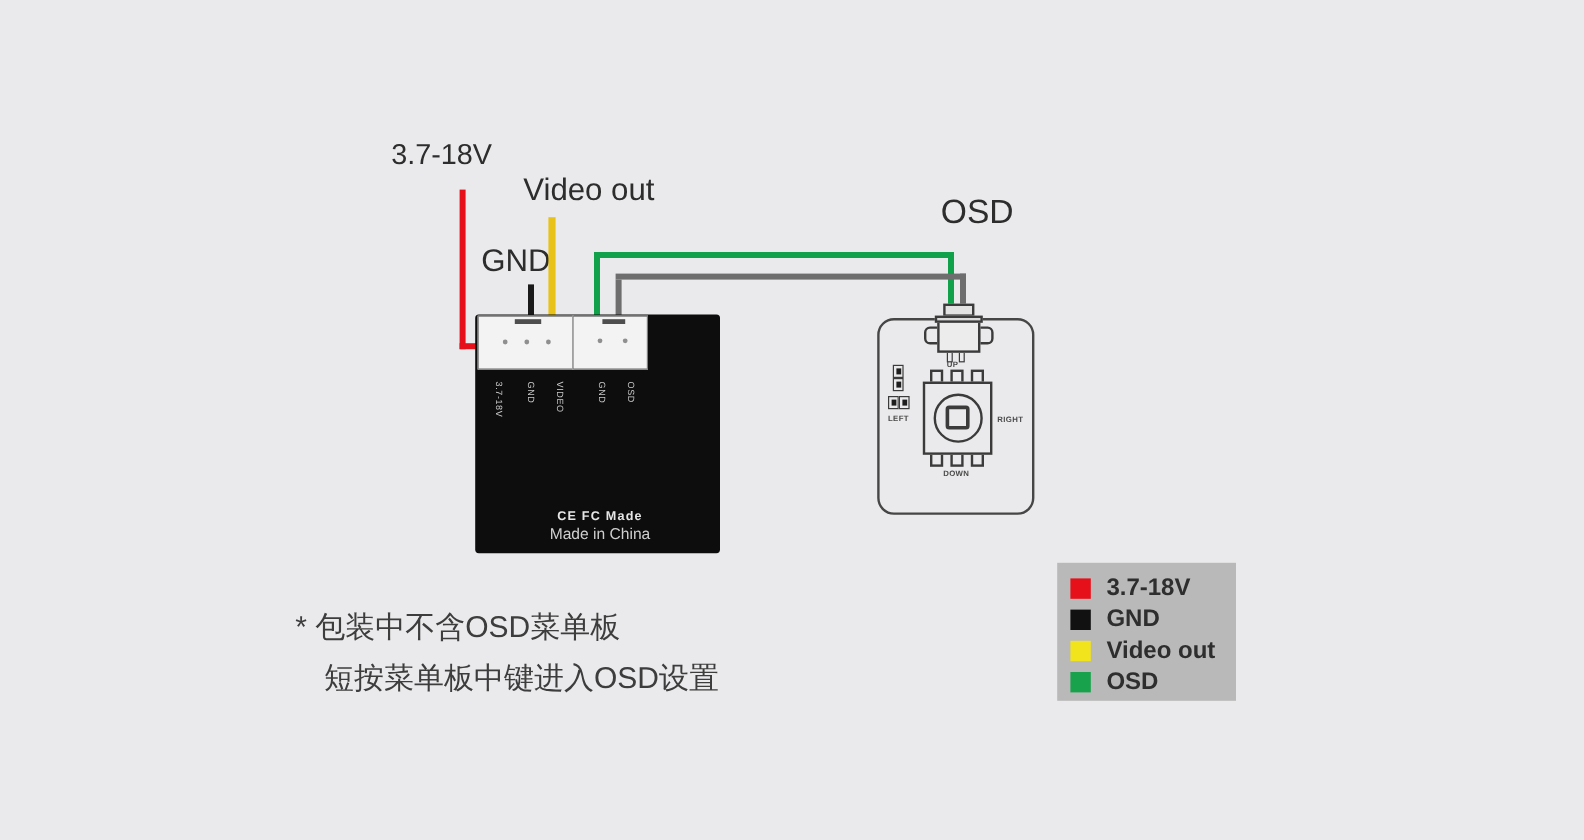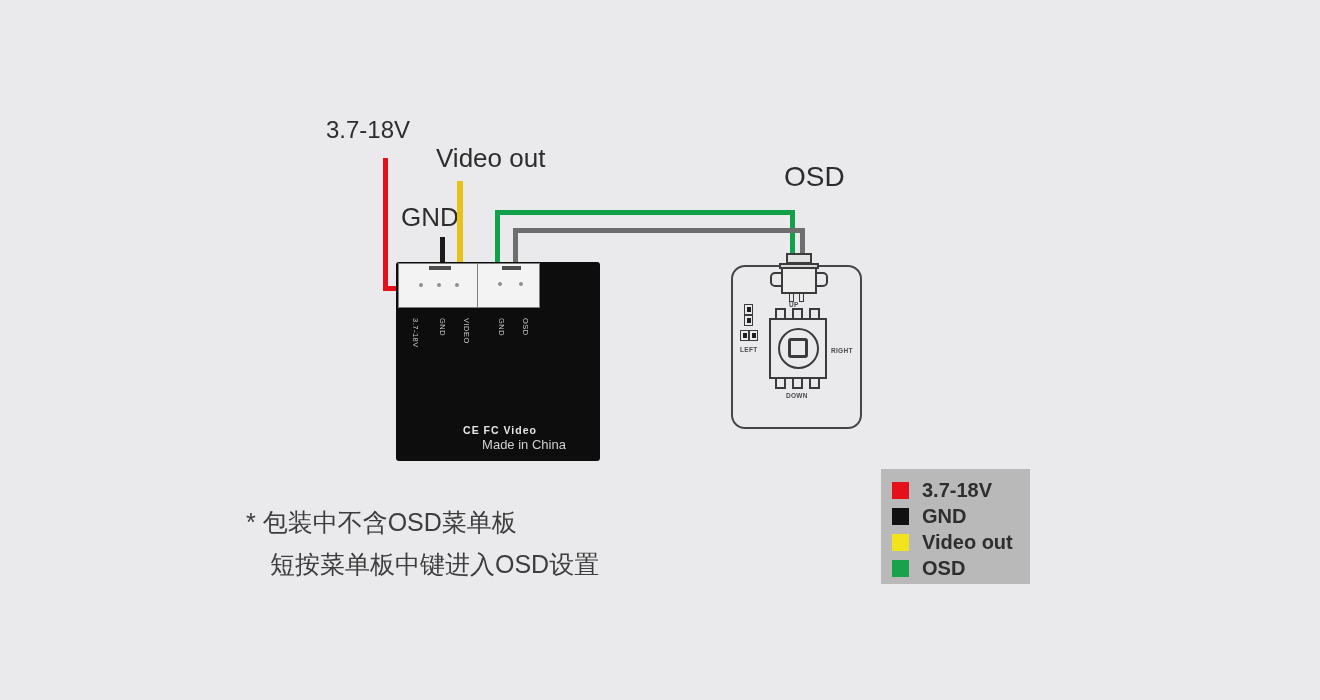--- a/index.html
+++ b/index.html
@@ -11,21 +11,21 @@
 
   
   .cam-body{position:absolute;left:396px;top:262px;width:204px;height:199px;background:#0d0d0d;border-radius:3px;}
   .conn{position:absolute;background:#f3f3f3;border:1.5px solid #7e7e7e;box-sizing:border-box;}
   .conn-bar{position:absolute;background:#4e4e4e;}
   .pin-dot{position:absolute;width:4px;height:4px;border-radius:50%;background:#8f8f8f;}
   .pin-lbl{position:absolute;writing-mode:vertical-rl;font-size:7.5px;letter-spacing:0.5px;color:#c9c9c9;height:44px;text-align:left;}
   .ant-logo{position:absolute;left:420px;top:353px;width:160px;text-align:center;color:#fff;
             font-size:45px;font-weight:800;font-style:italic;letter-spacing:2px;}
   .cert{position:absolute;left:430px;top:424px;width:140px;text-align:center;color:#e6e6e6;font-size:10.5px;font-weight:700;letter-spacing:1px;}
-  .origin{position:absolute;left:454px;top:437px;width:140px;text-align:center;color:#cfcfcf;font-size:13px;}
+  .origin{position:absolute;left:430px;top:437px;width:140px;text-align:center;color:#cfcfcf;font-size:13px;}
 
   
   .osd-board{position:absolute;left:731px;top:265px;width:131px;height:164px;border:2px solid #464646;border-radius:14px;box-sizing:border-box;}
   .outl{border:2px solid #3b3b3b;box-sizing:border-box;background:#eaeaec;position:absolute;}
   .tiny{position:absolute;font-size:6.5px;font-weight:700;color:#4a4a4a;letter-spacing:0.3px;white-space:nowrap;}
   .hdr-cell{width:9px;height:11px;border:1.5px solid #3b3b3b;box-sizing:border-box;background:#eaeaec;display:flex;align-items:center;justify-content:center;}
   .hdr-dot{width:4px;height:5px;background:#1e1e1e;}
 
   
   .legend{position:absolute;left:881px;top:469px;width:149px;height:115px;background:#b9b9b9;
@@ -73,21 +73,21 @@
   <div class="pin-dot" style="left:455px;top:283px;"></div>
   <div class="pin-dot" style="left:498px;top:282px;"></div>
   <div class="pin-dot" style="left:519px;top:282px;"></div>
 
   <div class="pin-lbl" style="left:411px;top:318px;">3.7-18V</div>
   <div class="pin-lbl" style="left:438px;top:318px;">GND</div>
   <div class="pin-lbl" style="left:462px;top:318px;">VIDEO</div>
   <div class="pin-lbl" style="left:497px;top:318px;">GND</div>
   <div class="pin-lbl" style="left:521px;top:318px;">OSD</div>
 
-  <div class="cert">CE FC Video</div>
+  <div class="cert">CE FC Made</div>
   <div class="origin">Made in China</div>
 
   <div class="osd-board"></div>
 
   <div class="outl" style="left:786px;top:253px;width:26px;height:11px;background:#e2e2e2;z-index:3;"></div>
   <div class="outl" style="left:779px;top:263px;width:40px;height:6px;background:#d9d9d9;z-index:4;"></div>
   <div class="outl" style="left:770px;top:272px;width:13px;height:15px;border-radius:5px 0 0 5px;"></div>
   <div class="outl" style="left:815px;top:272px;width:13px;height:15px;border-radius:0 5px 5px 0;"></div>
   <div class="outl" style="left:781px;top:267px;width:36px;height:27px;background:#ececec;z-index:2;"></div>
   <div class="outl" style="left:789px;top:293px;width:5px;height:9px;border-width:1.5px;"></div>

